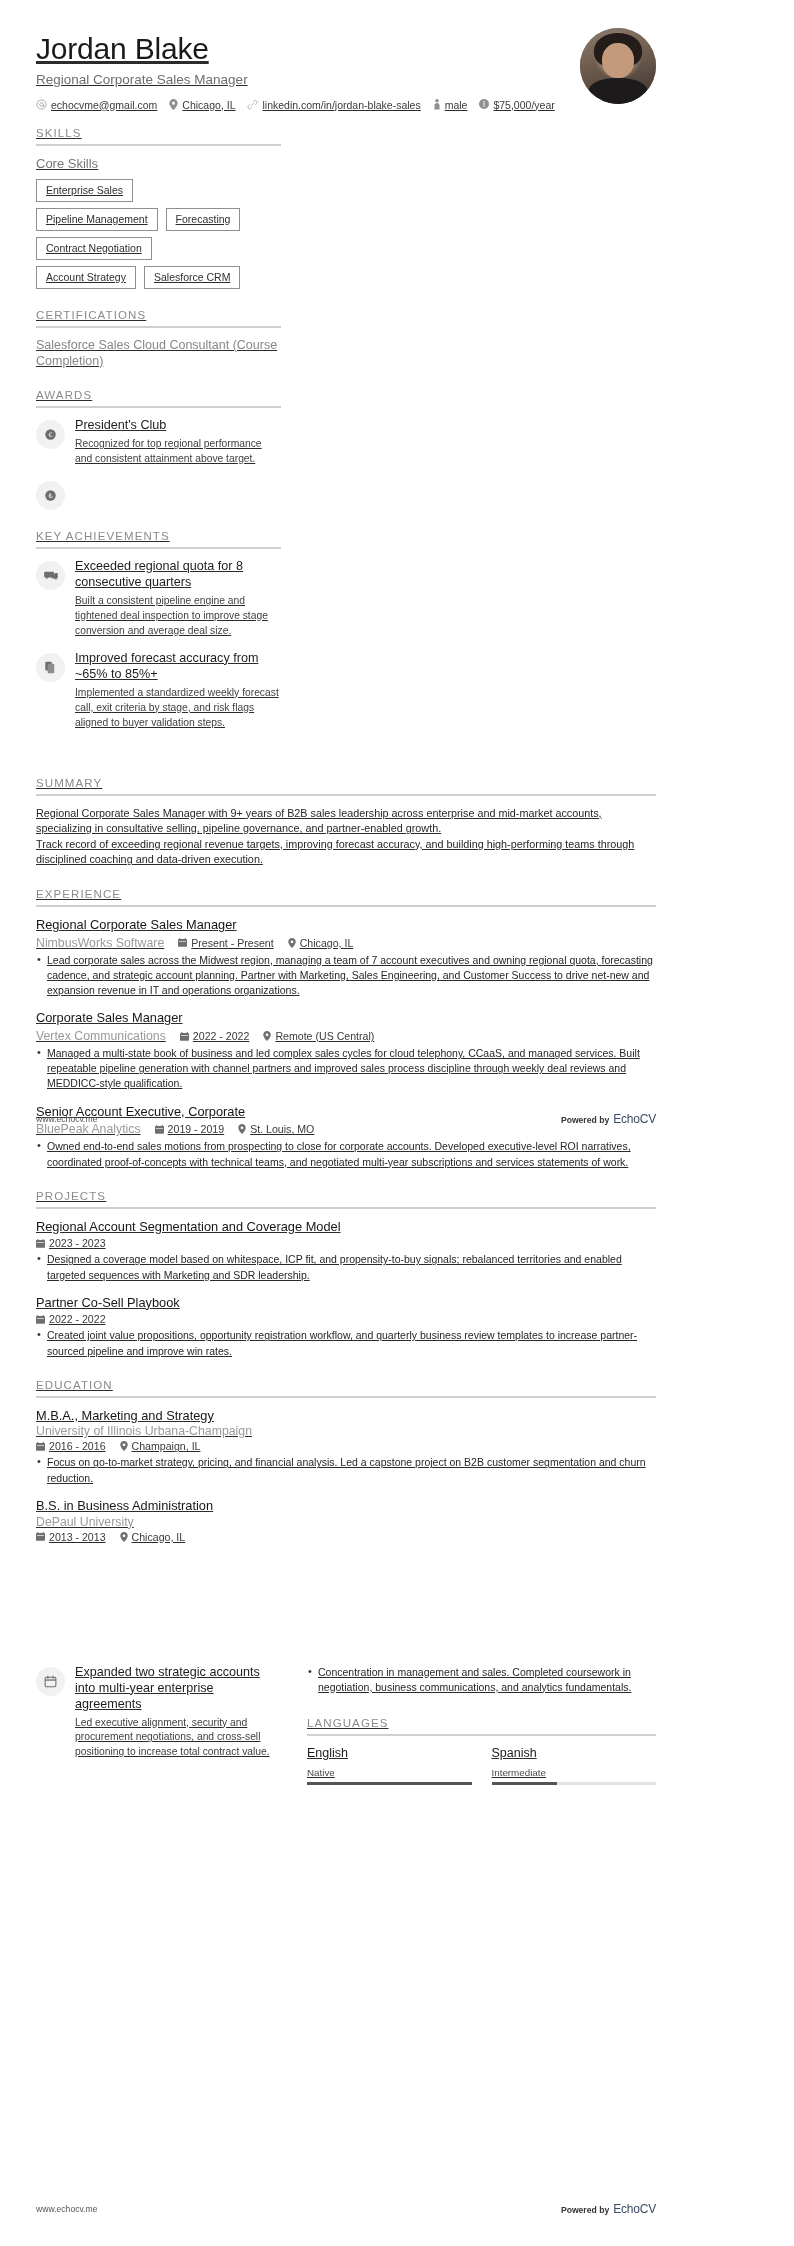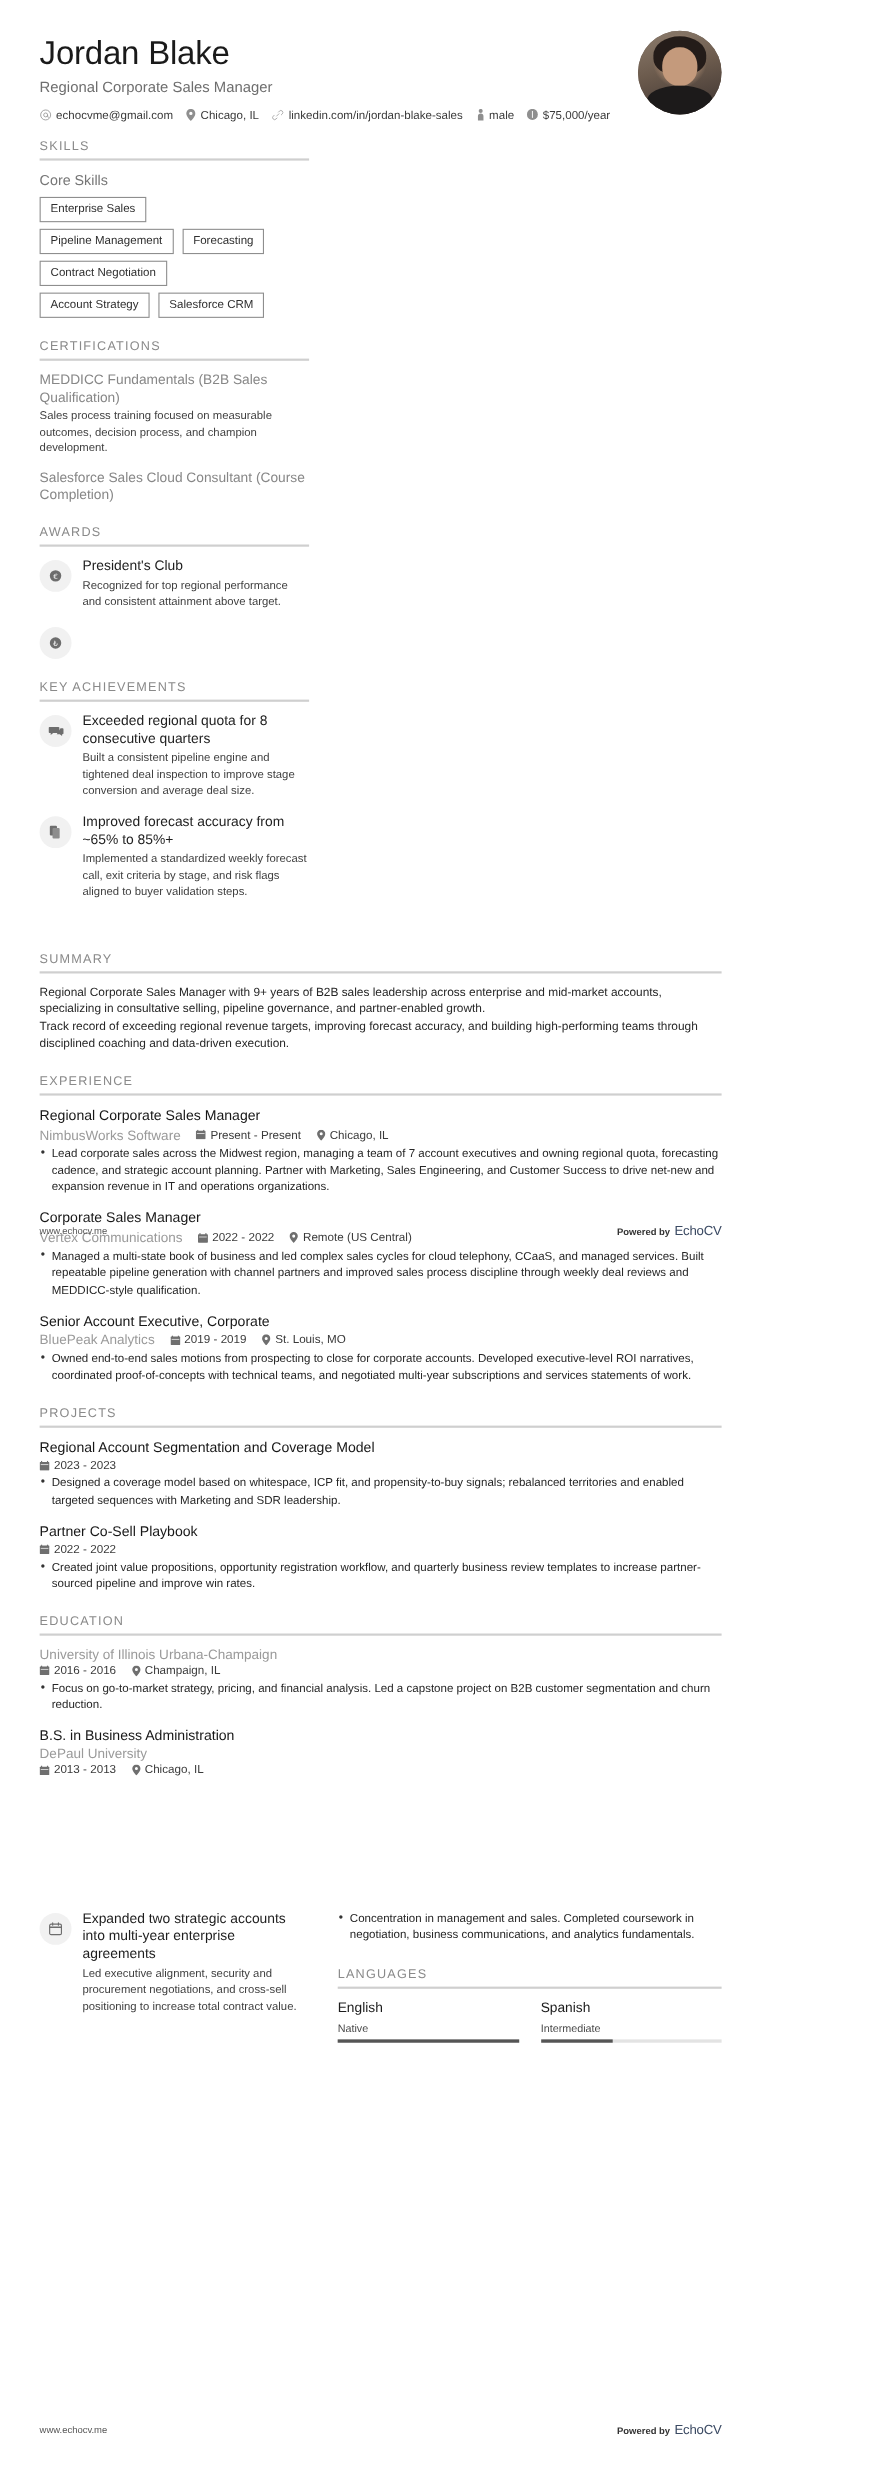--- a/index.html
+++ b/index.html
@@ -8,20 +8,21 @@
     background: #ffffff;
     font-family: "Liberation Sans", sans-serif;
     color: #2b2b2b;
   }
   .page {
     position: relative;
     width: 692px;
     min-height: 2246px;
     background: #fff;
     overflow: hidden;
+    text-decoration: underline;
   }
 
   
   .header {
     display: flex;
     align-items: flex-start;
     justify-content: space-between;
     padding: 26px 36px 0 36px;
   }
   .header-left { padding-top: 6px; }
@@ -329,24 +330,20 @@
           <span class="chip">Account Strategy</span>
           <span class="chip">Salesforce CRM</span>
         </div>
       </div>
 
       <div class="sec">
         <div class="sec-title">CERTIFICATIONS</div>
         <div class="sec-rule"></div>
 
         <div class="cert">
-          <div class="cert-name">MEDDICC Fundamentals (B2B Sales Qualification)</div>
-          <div class="cert-desc">Sales process training focused on measurable outcomes, decision process, and champion development.</div>
-        </div>
-        <div class="cert">
           <div class="cert-name">Salesforce Sales Cloud Consultant (Course Completion)</div>
         </div>
       </div>
 
       <div class="sec">
         <div class="sec-title">AWARDS</div>
         <div class="sec-rule"></div>
 
         <div class="af-item">
           <div class="af-icon">
@@ -548,20 +545,21 @@
             <li>Created joint value propositions, opportunity registration workflow, and quarterly business review templates to increase partner-sourced pipeline and improve win rates.</li>
           </ul>
         </div>
       </div>
 
       <div class="sec">
         <div class="sec-title">EDUCATION</div>
         <div class="sec-rule"></div>
 
         <div class="entry">
+          <div class="entry-title">M.B.A., Marketing and Strategy</div>
           <div class="entry-org">University of Illinois Urbana-Champaign</div>
           <div class="entry-meta">
             <span class="meta-bit">
               <span>
                 <svg width="9" height="9" viewBox="0 0 14 14" fill="#6f6f6f">
                     <rect x="0" y="1.6" width="14" height="12" rx="1"></rect>
                     <rect x="2" y="0" width="1.6" height="3"></rect>
                     <rect x="10.4" y="0" width="1.6" height="3"></rect>
                     <rect x="1.6" y="5" width="10.8" height="1" fill="#fff"></rect>
                   </svg>

